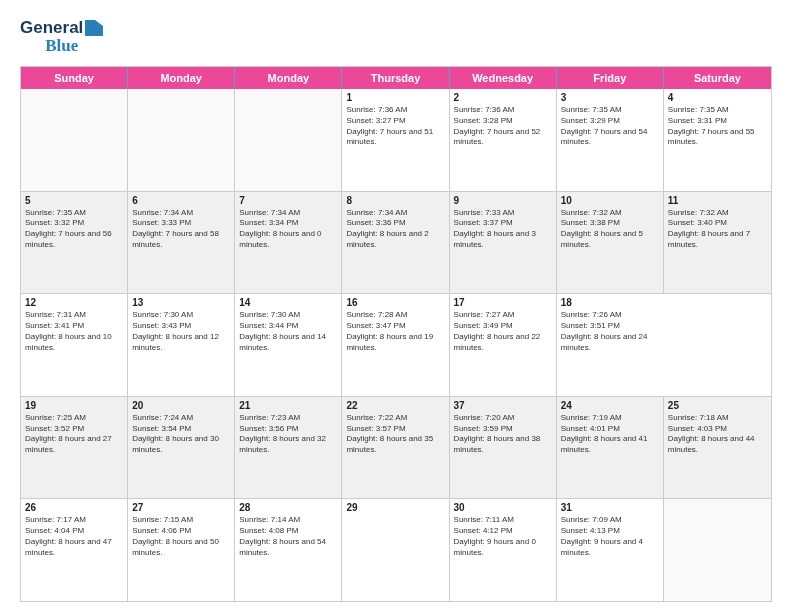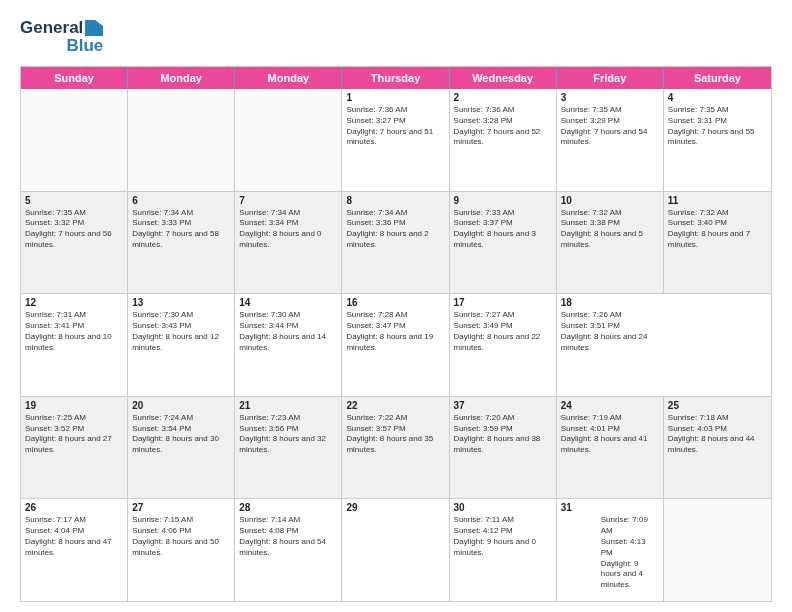--- a/index.html
+++ b/index.html
@@ -19,21 +19,21 @@
     }
     .header {
       display: flex;
       justify-content: space-between;
       align-items: flex-start;
       margin-bottom: 10px;
     }
     .logo {
       display: flex;
       flex-direction: column;
-      align-items: flex-end;
+      align-items: center;
     }
     .header-right {
       text-align: right;
     }
     .month-title {
       font-size: 32px;
       font-weight: bold;
       color: #1a1a1a;
       line-height: 1.1;
     }
@@ -102,21 +102,21 @@
 
 <div class="page">
   <div class="header">
     <div class="logo">
       <div style="display:flex;align-items:center;">
         <span style="font-size:17px;font-weight:bold;color:#1a3a5c;">General</span>
         <svg width="18" height="18" viewBox="0 0 18 18" style="margin-left:2px;margin-top:-2px;">
           <polygon points="10,2 18,8 18,18 0,18 0,2" fill="#2980b9"></polygon>
         </svg>
       </div>
-      <span style="font-size:17px;font-weight:bold;color:#2980b9;margin-top:-2px;">Blue</span>
+      <span style="font-size:17px;font-weight:bold;color:#2980b9;margin-top:-2px;font-family:Liberation Serif, serif;">Blue</span>
     </div>
     <div class="header-right">
       <div class="month-title"></div>
       <div class="location"></div>
     </div>
   </div>
 
   <div class="calendar">
     <div class="cal-header-row">
     <div class="cal-header-cell">Sunday</div>
@@ -306,21 +306,21 @@
             <div class="day-number">29</div>
           </div>
           <div class="cal-cell">
             <div class="day-number">30</div>
             <div class="cell-text" style="white-space: pre-line;">Sunrise: 7:11 AM
 Sunset: 4:12 PM
 Daylight: 9 hours and 0 minutes.</div>
           </div>
           <div class="cal-cell">
             <div class="day-number">31</div>
-            <div class="cell-text" style="white-space: pre-line; margin-left: 40px;">Sunrise: 7:09 AM
+            <div class="cell-text" style="white-space: pre-line;">Sunrise: 7:09 AM
 Sunset: 4:13 PM
 Daylight: 9 hours and 4 minutes.</div>
           </div>
           <div class="cal-cell empty"></div>
         </div>
       </div>
   </div>
 </div>
 
 </body></html>

